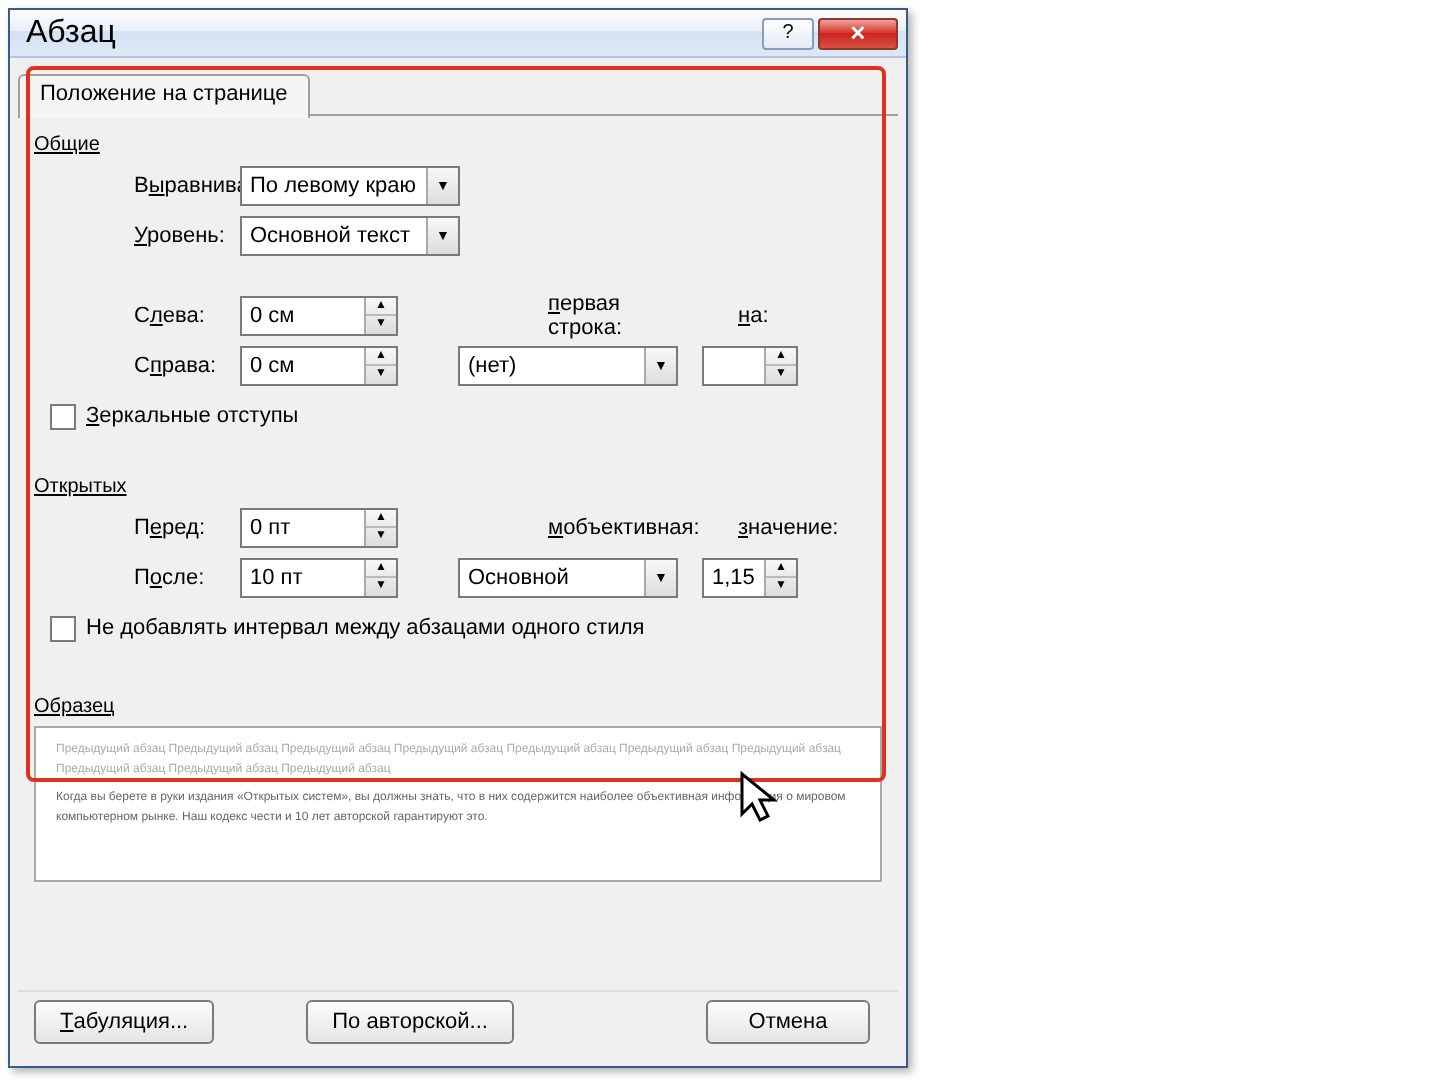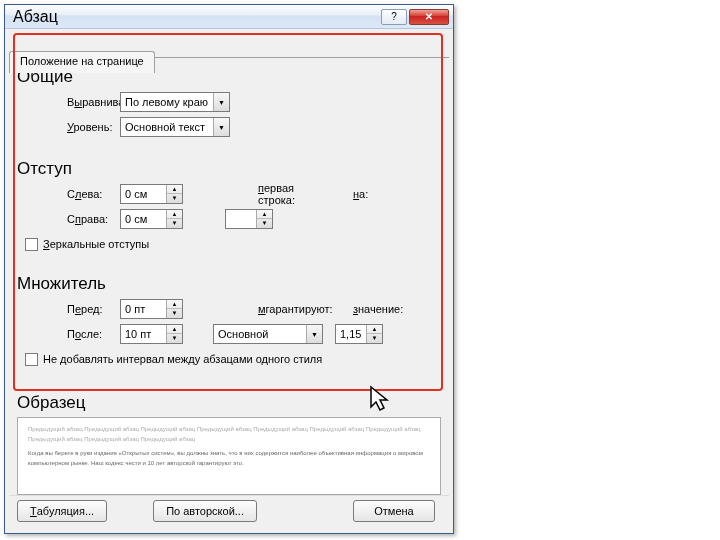--- a/index.html
+++ b/index.html
@@ -69,43 +69,44 @@
     border-top-left-radius:3px;
     border-top-right-radius:3px;
     margin-right:-1px;
     position:relative;
     top:1px;
   }
   .tab.active {
     background:#fff;
     z-index:3;
   }
-  .tab.inactive { background:#f5f5f5; top:16px; }
+  .tab.inactive { background:#f5f5f5; top:2px; }
   .tabstrip-line {
     position:absolute;
     left:0; right:0; top:26px;
     border-top:1px solid #a0a0a0;
     z-index:1;
   }
   .redbox {
     position:absolute;
     left:4px; top:2px; width:430px; height:358px;
     border:2px solid #e03020;
     border-radius:4px;
     pointer-events:none;
     z-index:5;
   }
   .content {
     position:absolute;
     left:8px; top:30px; right:8px; bottom:40px;
   }
   .section-h {
-    font-size:17px;
+    font-size:10px;
     color:#000;
     margin:6px 0 4px 0;
+    text-decoration:underline;
   }
   .row {
     display:flex;
     align-items:center;
     margin:3px 0 3px 8px;
     height:22px;
   }
   .lbl { width:95px;padding-left:42px; }
   .u { text-decoration: underline; }
   .combo, .spin {
@@ -118,21 +119,21 @@
   .combo { width:110px; }
   .combo .ctext { flex:1; padding:0 4px; overflow:hidden; white-space:nowrap; }
   .combo .cbtn, .spin .sbtn {
     width:16px; height:100%;
     background:linear-gradient(to bottom,#f8f8f8,#ddd);
     border-left:1px solid #aaa;
     display:flex; flex-direction:column;
     align-items:center; justify-content:center;
     font-size:7px; line-height:7px;
   }
-  .spin { width:63px; }
+  .spin { width:79px; }
   .spin .stext { flex:1; padding:0 4px; }
   .spin .sbtn { font-size:6px; }
   .spin .sbtn div { height:9px; display:flex; align-items:center; justify-content:center; width:100%; }
   .spin .sbtn div:first-child { border-bottom:1px solid #bbb; }
   .chk { width:13px; height:13px; border:1px solid #7a7a7a; background:#fff; margin-right:5px; }
   .btnrow {
     position:absolute;
     left:0; right:0; bottom:4px;
     height:30px;
     display:flex; align-items:center;
@@ -202,21 +203,20 @@
       </div>
       <div class="row">
         <div class="lbl"><span class="u">У</span><span>ровень:</span></div>
         <div class="combo">
           <div class="ctext">Основной текст</div>
           <div class="cbtn">▼</div>
         </div>
       </div>
 
       <div style="height:12px"></div>
-      <div class="section-h">Отступ</div>
       <div class="row">
         <div class="lbl">С<span class="u">л</span>ева:</div>
         <div class="spin">
           <div class="stext">0 см</div>
           <div class="sbtn">
               <div>▲</div>
               <div>▼</div>
             </div>
         </div>
         <div class="gap"></div>
@@ -227,47 +227,51 @@
       <div class="row">
         <div class="lbl">С<span class="u">п</span>рава:</div>
         <div class="spin">
           <div class="stext">0 см</div>
           <div class="sbtn">
               <div>▲</div>
               <div>▼</div>
             </div>
         </div>
         <div class="gap"></div>
+        <div class="combo" style="width:110px">
+          <div class="ctext">(нет)</div>
+          <div class="cbtn">▼</div>
+        </div>
         <div style="width:12px"></div>
         <div class="spin" style="width:48px">
           <div class="stext"></div>
           <div class="sbtn">
               <div>▲</div>
               <div>▼</div>
             </div>
         </div>
       </div>
       <div class="row">
         <div class="chk"></div>
         <div><span class="u">З</span>еркальные отступы</div>
       </div>
 
       <div style="height:10px"></div>
-      <div class="section-h">Множитель</div>
+      <div class="section-h">Открытых</div>
       <div class="row">
         <div class="lbl">П<span class="u">е</span>ред:</div>
         <div class="spin">
           <div class="stext">0 пт</div>
           <div class="sbtn">
               <div>▲</div>
               <div>▼</div>
             </div>
         </div>
         <div class="gap"></div>
-        <div class="col2lbl"><span class="u">м</span><span>гарантируют:</span></div>
+        <div class="col2lbl"><span class="u">м</span><span>объективная:</span></div>
         <div class="gap"></div>
         <div class="col3lbl"><span class="u">з</span><span>начение:</span></div>
       </div>
       <div class="row">
         <div class="lbl">П<span class="u">о</span>сле:</div>
         <div class="spin">
           <div class="stext">10 пт</div>
           <div class="sbtn">
               <div>▲</div>
               <div>▼</div>

